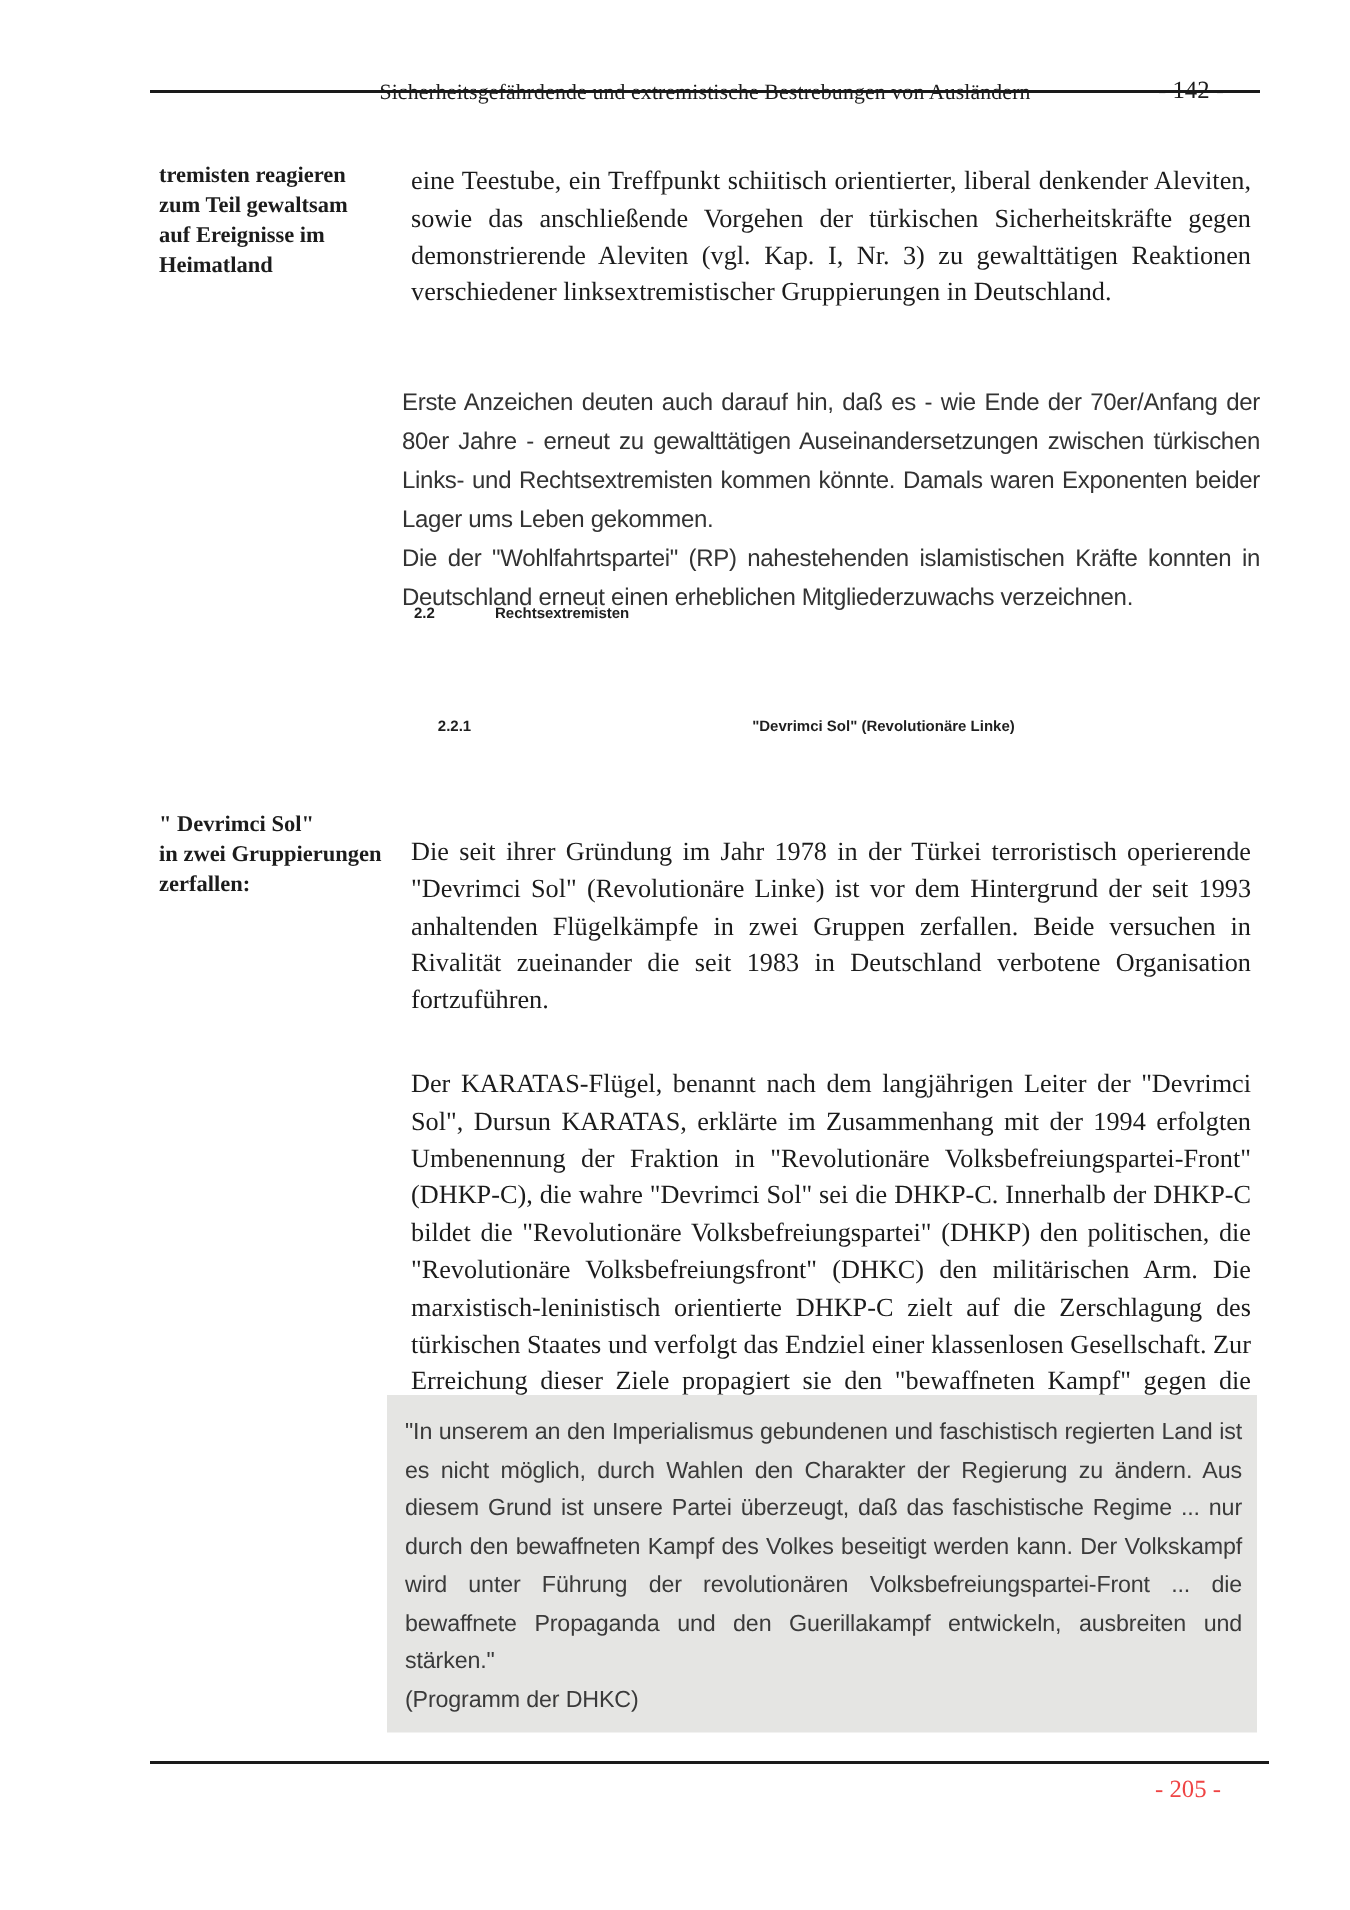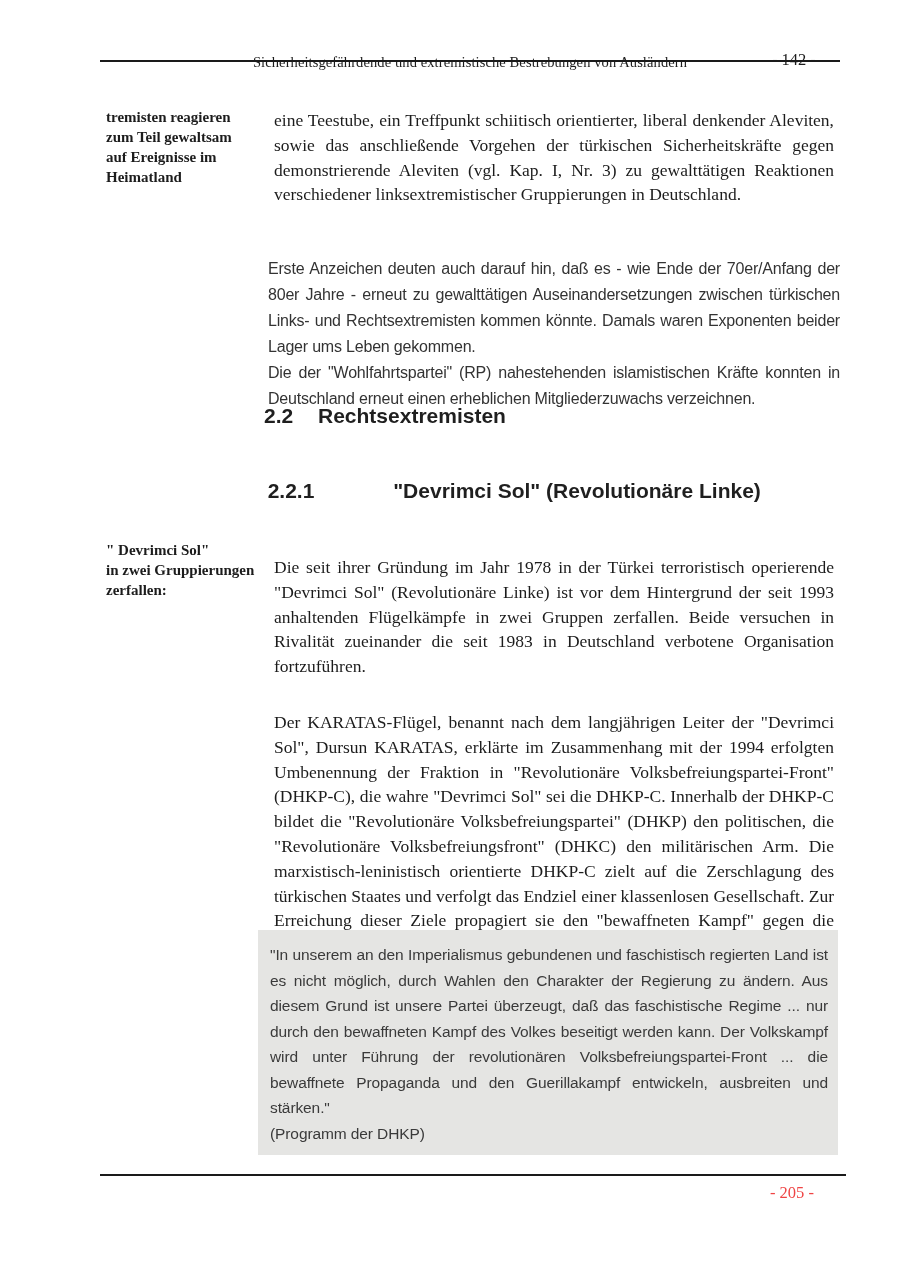--- a/index.html
+++ b/index.html
@@ -70,24 +70,24 @@
     color: #333333;
     margin: 0;
   }
   .p1 { top: 102px; }
   .p2 { top: 220px; margin-top: 36px; }
   .p4 { top: 549px; }
   .p5 { top: 704px; }
 
   
   .section-heading {
-    position: absolute; left: 264px; width: 572px;
+    position: absolute; left: 276px; width: 572px;
     font-family: "Liberation Sans", sans-serif;
     font-weight: bold;
-    font-size: 21px;
+    font-size: 10px;
     color: #1f1f1f;
     display: flex;
   }
   .heading-1 { top: 404px; }
   .heading-2 { top: 479px; text-align: center; }
   .section-number { display: inline-block; width: 54px; flex: 0 0 54px; }
   .section-title { flex: 1; }
 
   
   .quote-block {
@@ -156,19 +156,19 @@
     <p class="serif-par">Die seit ihrer Gründung im Jahr 1978 in der Türkei terroristisch operierende "Devrimci Sol" (Revolutionäre Linke) ist vor dem Hintergrund der seit 1993 anhaltenden Flügelkämpfe in zwei Gruppen zerfallen. Beide versuchen in Rivalität zueinander die seit 1983 in Deutschland verbotene Organisation fortzuführen.</p>
   </div>
 
 
   <div class="body-block p5">
     <p class="serif-par">Der KARATAS-Flügel, benannt nach dem langjährigen Leiter der "Devrimci Sol", Dursun KARATAS, erklärte im Zusammenhang mit der 1994 erfolgten Umbenennung der Fraktion in "Revolutionäre Volksbefreiungspartei-Front" (DHKP-C), die wahre "Devrimci Sol" sei die DHKP-C. Innerhalb der DHKP-C bildet die "Revolutionäre Volksbefreiungspartei" (DHKP) den politischen, die "Revolutionäre Volksbefreiungsfront" (DHKC) den militärischen Arm. Die marxistisch-leninistisch orientierte DHKP-C zielt auf die Zerschlagung des türkischen Staates und verfolgt das Endziel einer klassenlosen Gesellschaft. Zur Erreichung dieser Ziele propagiert sie den "bewaffneten Kampf" gegen die türkische Regierung:</p>
   </div>
 
   <div class="quote-block">
     <div class="quote-text">"In unserem an den Imperialismus gebundenen und faschistisch regierten Land ist es nicht möglich, durch Wahlen den Charakter der Regierung zu ändern. Aus diesem Grund ist unsere Partei überzeugt, daß das faschistische Regime ... nur durch den bewaffneten Kampf des Volkes beseitigt werden kann. Der Volkskampf wird unter Führung der revolutionären Volksbefreiungspartei-Front ... die bewaffnete Propaganda und den Guerillakampf entwickeln, ausbreiten und stärken."</div>
-    <div class="quote-source">(Programm der DHKP)</div>
+    <div class="quote-source">(Programm der DHKC)</div>
   </div>
 
   <div class="rule rule-footer"></div>
   <div class="footer-page-number">- 205 -</div>
 
 </div>
 
 </body></html>

